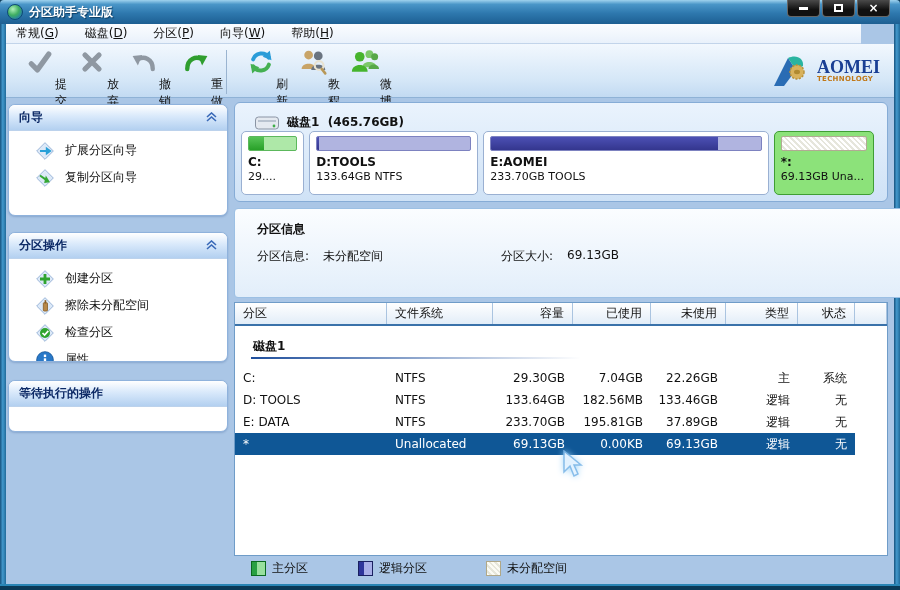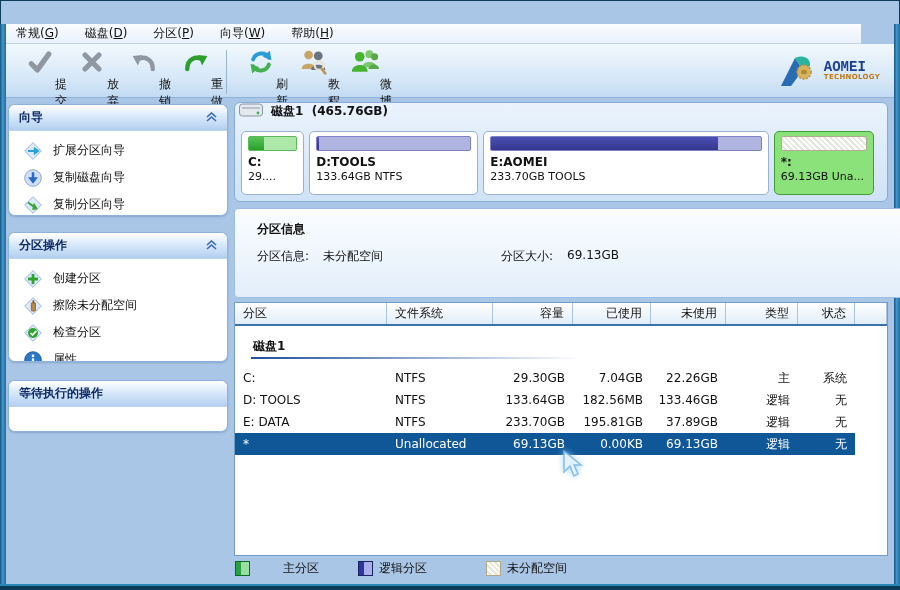--- a/index.html
+++ b/index.html
@@ -34,37 +34,37 @@
   
   .toolbar { position:absolute; left:6px; top:44px; width:888px; height:54px;
              background:linear-gradient(180deg,#f2f8fe,#d4e6f7 70%,#c2daf2);
              border-bottom:1px solid #8fb2d6; display:flex; align-items:flex-start; padding:4px 0 0 8px; }
   .tool-btn { width:52px; display:flex; flex-direction:column; align-items:center; cursor:default; }
   .tool-btn svg { width:30px; height:28px; }
   .tool-label { margin-top:0px;margin-left:42px; }
   .tool-sep { width:1px; height:44px; background:#9ab4d0; margin:2px 8px 0 4px; }
   .brand { position:absolute; right:14px; top:6px; display:flex; align-items:center; }
   .brand-text { margin-left:5px; line-height:1; }
-  .brand-name { color:#1a3f94; font-weight:bold; font-size:14px; font-family:Liberation Mono, monospace; }
+  .brand-name { color:#1a3f94; font-weight:bold; font-size:18px; font-family:Liberation Serif, serif; }
   .brand-sub { color:#c07818; font-size:7px; font-weight:bold; letter-spacing:.3px; }
   
   .panel { position:absolute; left:8px; width:220px; border:1px solid #8fb2dc; border-radius:7px;
            background:#fff; overflow:hidden; box-shadow:0 1px 2px rgba(40,80,140,.25); }
   .panel-head { height:26px; background:linear-gradient(180deg,#ffffff,#d9e9fb 45%,#b3d0f0);
            display:flex; align-items:center; justify-content:space-between; padding:0 10px;
            border-bottom:1px solid #bcd2ec; }
   .panel-title { font-weight:bold; color:#0d2a66; }
   .chevron { color:#3a6ab8; font-weight:bold; }
   .panel-body { padding:6px 0 6px 0; }
-  .side-item { display:flex; align-items:center; height:27px; padding-left:14px; cursor:default; }
+  .side-item { display:flex; align-items:center; height:27px; padding-left:26px; cursor:default; }
   .side-item svg { width:20px; height:20px; margin-right:10px; }
   
   .disk-panel { position:absolute; left:234px; top:102px; width:654px; height:100px;
            background:linear-gradient(180deg,#eaf3fd,#cfe2f6); border:1px solid #86acd6; border-radius:6px; }
-  .disk-head { display:flex; align-items:flex-start; height:28px; padding-left:4px; }
+  .disk-head { display:flex; align-items:flex-end; height:28px; padding-left:20px; }
   .disk-head svg { margin-right:8px; }
   .disk-title { font-weight:bold; }
   .part-row { display:flex; padding:0 6px; gap:5px; height:64px; }
   .pbox { background:#fff; border:1px solid #9ab0d2; border-radius:5px; padding:4px 6px 2px 6px;
           overflow:hidden; white-space:nowrap; }
   .pbox.selected { background:#8ce27a; border-color:#3f9e34; }
   .pbar { position:relative; height:15px; border-radius:2px; margin-bottom:4px; overflow:hidden; }
   .pbar.primary { background:#aee8a8; border:1px solid #5cb85c; }
   .pbar.logical { background:#b0b4e0; border:1px solid #7d82c0; }
   .pbar.unallocated { background:repeating-linear-gradient(45deg,#ffffff 0 2px,#e6e6dc 2px 4px);
@@ -102,20 +102,35 @@
   .lg-box.primary { background:linear-gradient(90deg,#28a043 0 40%,#98e09e 40% 100%); border:1px solid #0a6a20; }
   .lg-box.logical { background:linear-gradient(90deg,#2e359c 0 40%,#a8aee8 40% 100%); border:1px solid #1a2060; }
   .lg-box.unallocated { background:repeating-linear-gradient(45deg,#fbfbf4 0 2px,#e6e6da 2px 4px); border:1px solid #b0a888; }
   .cursor { position:absolute; left:562px; top:450px; filter:drop-shadow(0 0 3px #9fd4f8); }
 </style>
 </head>
 <body>
 
 <div class="window">
 
+  <div class="titlebar">
+    <div class="app-icon"></div>
+    <div class="title-text">分区助手专业版</div>
+    <div class="win-controls">
+      <div class="win-btn">
+          <span class="glyph-min"></span>
+        </div>
+      <div class="win-btn">
+          <span class="glyph-max"></span>
+        </div>
+      <div class="win-btn">
+          <span class="glyph-close">×</span>
+        </div>
+    </div>
+  </div>
   <div class="frame-left"></div>
   <div class="frame-right"></div>
   <div class="frame-bottom"></div>
 
   <div class="menubar">
     <span class="menu-item"><span>常规</span>(<u>G</u>)</span>
     <span class="menu-item"><span>磁盘</span>(<u>D</u>)</span>
     <span class="menu-item"><span>分区</span>(<u>P</u>)</span>
     <span class="menu-item"><span>向导</span>(<u>W</u>)</span>
     <span class="menu-item"><span>帮助</span>(<u>H</u>)</span>
@@ -204,28 +219,20 @@
       </span>
     </div>
     <div class="panel-body">
       <div class="side-item">
         <svg viewBox="0 0 24 24">
             <polygon points="12,2 22,12 12,22 2,12" fill="#dce9f8" stroke="#8aa8d0"></polygon>
             <path d="M6 12 H14" stroke="#28a0d8" stroke-width="2.4"></path>
             <polygon points="13,7 20,12 13,17" fill="#28a0d8"></polygon>
           </svg>
         <span>扩展分区向导</span>
-      </div>
-      <div class="side-item">
-        <svg viewBox="0 0 24 24">
-            <circle cx="12" cy="12" r="10" fill="#cfe0f6" stroke="#7c9cc8"></circle>
-            <path d="M12 5 V13" stroke="#2868c8" stroke-width="3"></path>
-            <polygon points="6,11 18,11 12,19" fill="#2868c8"></polygon>
-          </svg>
-        <span>复制磁盘向导</span>
       </div>
       <div class="side-item">
         <svg viewBox="0 0 24 24">
             <polygon points="12,2 22,12 12,22 2,12" fill="#dce9f8" stroke="#8aa8d0"></polygon>
             <path d="M6 9 L13 14" stroke="#34a834" stroke-width="2.4"></path>
             <polygon points="11,18 18,17 13,9" fill="#34a834"></polygon>
           </svg>
         <span>复制分区向导</span>
       </div>
     </div>
@@ -377,21 +384,21 @@
         <div class="td">Unallocated</div>
         <div class="td r">69.13GB</div>
         <div class="td r">0.00KB</div>
         <div class="td r">69.13GB</div>
         <div class="td r">逻辑</div>
         <div class="td r">无</div>
       </div>
     </div>
   </div>
 
-  <div class="legend-item" style="left:235px;gap:27px;">
+  <div class="legend-item" style="left:251px;">
     <span class="lg-box primary"></span>
     <span>主分区</span>
   </div>
   <div class="legend-item" style="left:358px;">
     <span class="lg-box logical"></span>
     <span>逻辑分区</span>
   </div>
   <div class="legend-item" style="left:486px;">
     <span class="lg-box unallocated"></span>
     <span>未分配空间</span>

